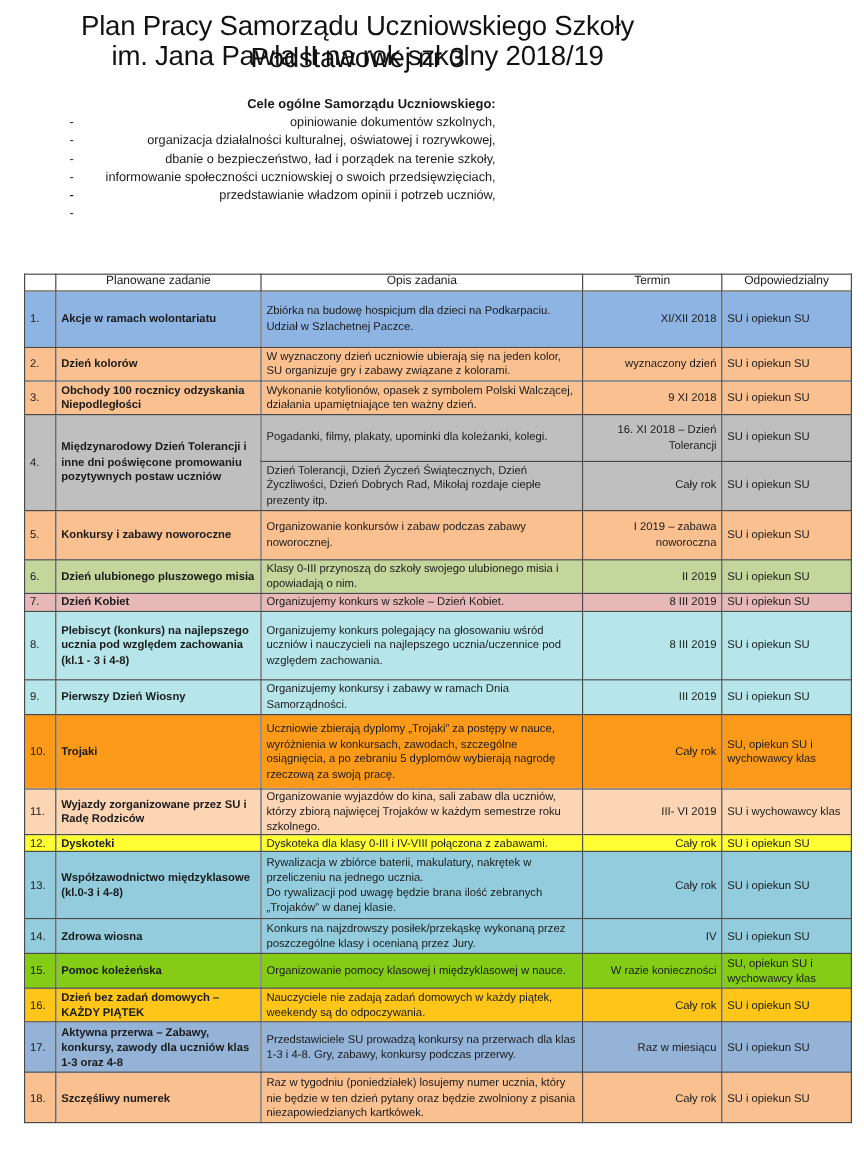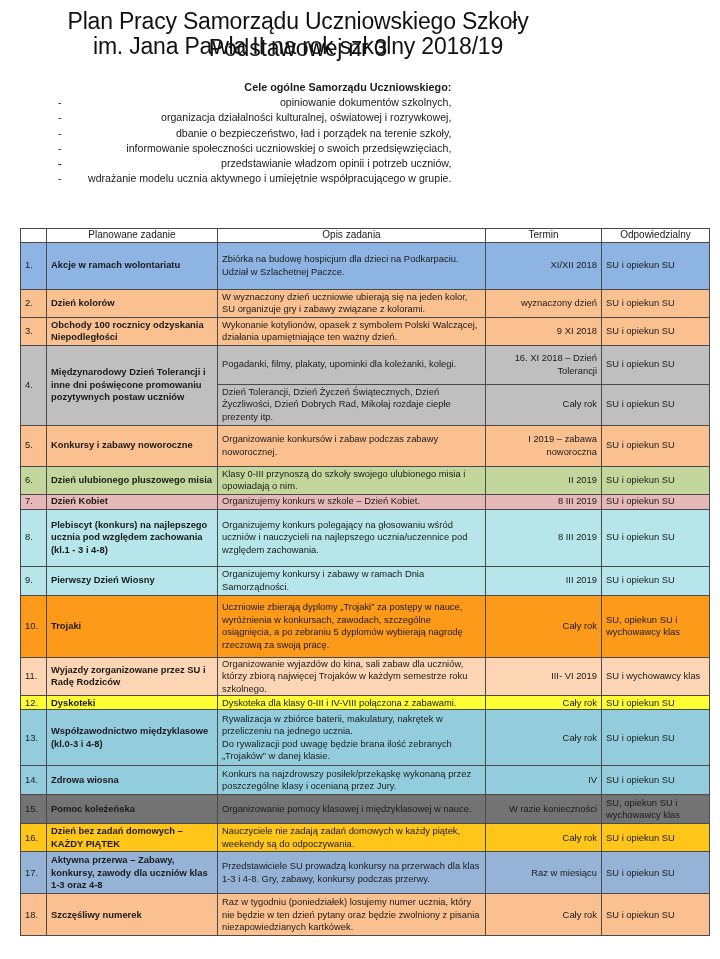--- a/index.html
+++ b/index.html
@@ -25,39 +25,39 @@
   .c-blue   { background: #8eb4e3; }
   .c-peach  { background: #fac090; }
   .c-gray   { background: #bfbfbf; }
   .c-green  { background: #c3d69b; }
   .c-pink   { background: #e6b9b8; }
   .c-cyan   { background: #b6e6ea; }
   .c-orange { background: #fe9a1a; }
   .c-lpeach { background: #fcd5b4; }
   .c-yellow { background: #ffff33; }
   .c-teal   { background: #93cddd; }
-  .c-tan    { background: #737373; border-radius: 11px; }
+  .c-tan    { background: #84cc16; border-radius: 11px; }
   .c-gold   { background: #ffc519; }
   .c-steel  { background: #95b3d7; }
 </style>
 </head>
 <body>
 
 <div class="title l1">Plan Pracy Samorządu Uczniowskiego Szkoły Podstawowej nr 3</div>
 <div class="title l2">im. Jana Pawła II na rok szkolny 2018/19</div>
 
 <div class="goals">
   <div class="head">Cele ogólne Samorządu Uczniowskiego:</div>
   <div class="goal"><span class="dash">-</span><span>opiniowanie dokumentów szkolnych,</span></div>
   <div class="goal"><span class="dash">-</span><span>organizacja działalności kulturalnej, oświatowej i rozrywkowej,</span></div>
   <div class="goal"><span class="dash">-</span><span>dbanie o bezpieczeństwo, ład i porządek na terenie szkoły,</span></div>
   <div class="goal"><span class="dash">-</span><span>informowanie społeczności uczniowskiej o swoich przedsięwzięciach,</span></div>
   <div class="goal"><span class="dash">-</span></div>
   <div class="goal"><span class="dash">-</span><span>przedstawianie władzom opinii i potrzeb uczniów,</span></div>
-  <div class="goal"><span class="dash">-</span><span>wdrażanie modelu ucznia aktywnego i umiejętnie współpracującego w grupie.</span></div>
+  <div class="goal"><span class="dash">-</span></div>
 </div>
 
 <table class="plan">
   <colgroup>
     <col style="width:26px">
       <col style="width:171px">
       <col style="width:268px">
       <col style="width:116px">
       <col style="width:108px">
   </colgroup>

